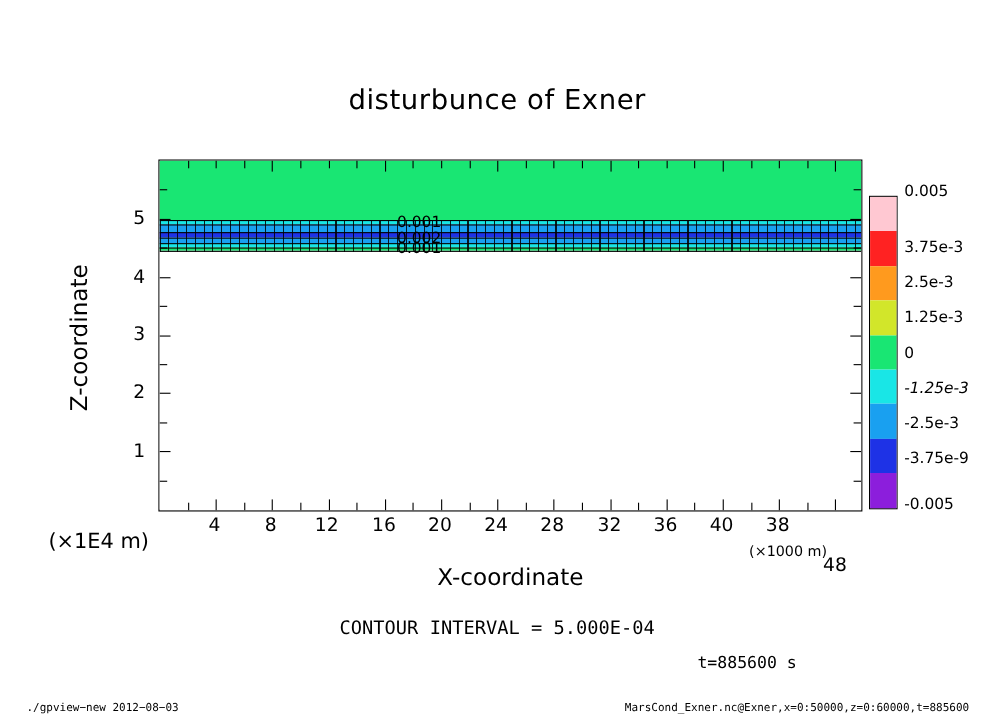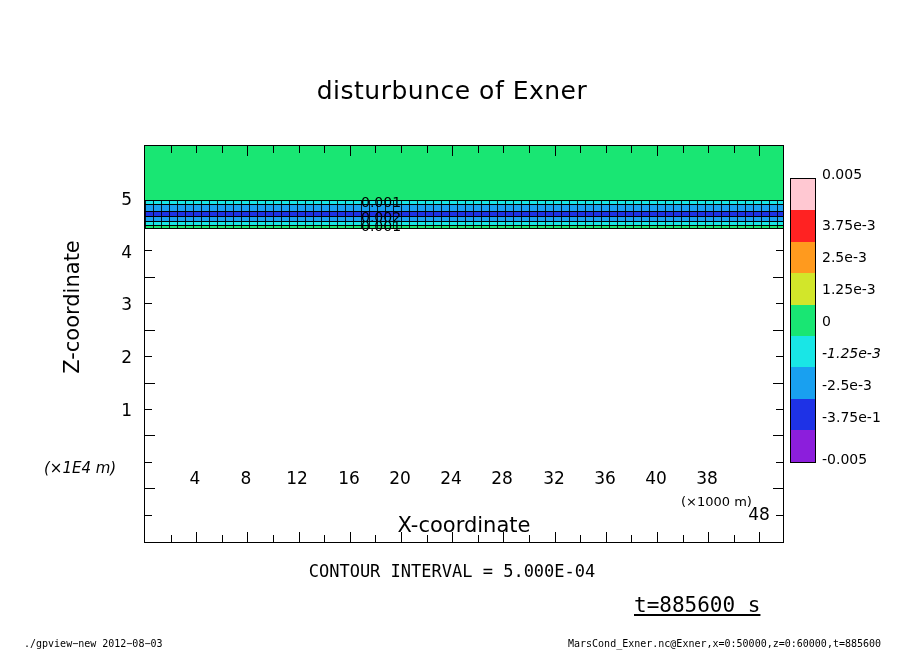--- a/index.html
+++ b/index.html
@@ -22,21 +22,21 @@
     left: 0; top: 76px; width: 904px;
     text-align: center;
     font-size: 25px;
     letter-spacing: 0.5px;
     font-family: "DejaVu Sans", sans-serif;
   }
 
   
   #plot-frame {
     left: 144px; top: 145px;
-    width: 640px; height: 398px;
+    width: 640px; height: 320px;
     border: 1.5px solid #000000;
     box-sizing: border-box;
     background: #ffffff;
     overflow: hidden;
   }
   
   .band { position: absolute; left: 0; width: 100%; }
 
   
   .tick-top, .tick-bottom, .tick-left, .tick-right { position: absolute; background: #000; }
@@ -66,23 +66,22 @@
     left: 144px; top: 513px; width: 640px;
     text-align: center; font-size: 21px;
   }
   #y-axis-title {
     left: -58px; top: 295px;
     width: 260px; text-align: center;
     font-size: 21px;
     transform: rotate(-90deg);
   }
   #y-unit-label {
-    left: 44px; top: 459px;
-    font-size: 15px;
-    font-style: italic;
+    left: 44px; top: 481px;
+    font-size: 19px;
   }
   #x-unit-label {
     left: 681px; top: 494px;
     font-size: 13px;
   }
 
   
   .contour-label {
     position: absolute;
     font-size: 14px;
@@ -109,23 +108,22 @@
 
   
   #contour-interval {
     left: 0; top: 561px; width: 904px;
     text-align: center;
     font-size: 17px;
     font-family: "DejaVu Sans Mono", monospace;
   }
   #time-label {
     left: 634px; top: 593px;
-    font-size: 21px;
-    font-family: "DejaVu Sans Mono", monospace;
-    text-decoration: underline;
+    font-size: 15px;
+    font-family: "DejaVu Sans Mono", monospace;
   }
   #footer-left {
     left: 24px; top: 638px;
     font-size: 10px;
     font-family: "DejaVu Sans Mono", monospace;
   }
   #footer-right {
     left: 568px; top: 638px;
     font-size: 10px;
     font-family: "DejaVu Sans Mono", monospace;
@@ -273,19 +271,19 @@
   <div class="cbcell" style="height:31.4px;background:#8c1edc;"></div>
 </div>
 
 <div class="cb-label" style="top:166px;">0.005</div>
 <div class="cb-label" style="top:217px;">3.75e-3</div>
 <div class="cb-label" style="top:249px;">2.5e-3</div>
 <div class="cb-label" style="top:281px;">1.25e-3</div>
 <div class="cb-label" style="top:313px;">0</div>
 <div class="cb-label" style="top:345px;font-style:italic;">-1.25e-3</div>
 <div class="cb-label" style="top:377px;">-2.5e-3</div>
-<div class="cb-label" style="top:409px;">-3.75e-1</div>
+<div class="cb-label" style="top:409px;">-3.75e-9</div>
 <div class="cb-label" style="top:451px;">-0.005</div>
 
 <div class="abs" id="contour-interval">CONTOUR INTERVAL = 5.000E-04</div>
 <div class="abs" id="time-label">t=885600 s</div>
 <div class="abs" id="footer-left">./gpview−new  2012−08−03</div>
 <div class="abs" id="footer-right">MarsCond_Exner.nc@Exner,x=0:50000,z=0:60000,t=885600</div>
 
 </body></html>

